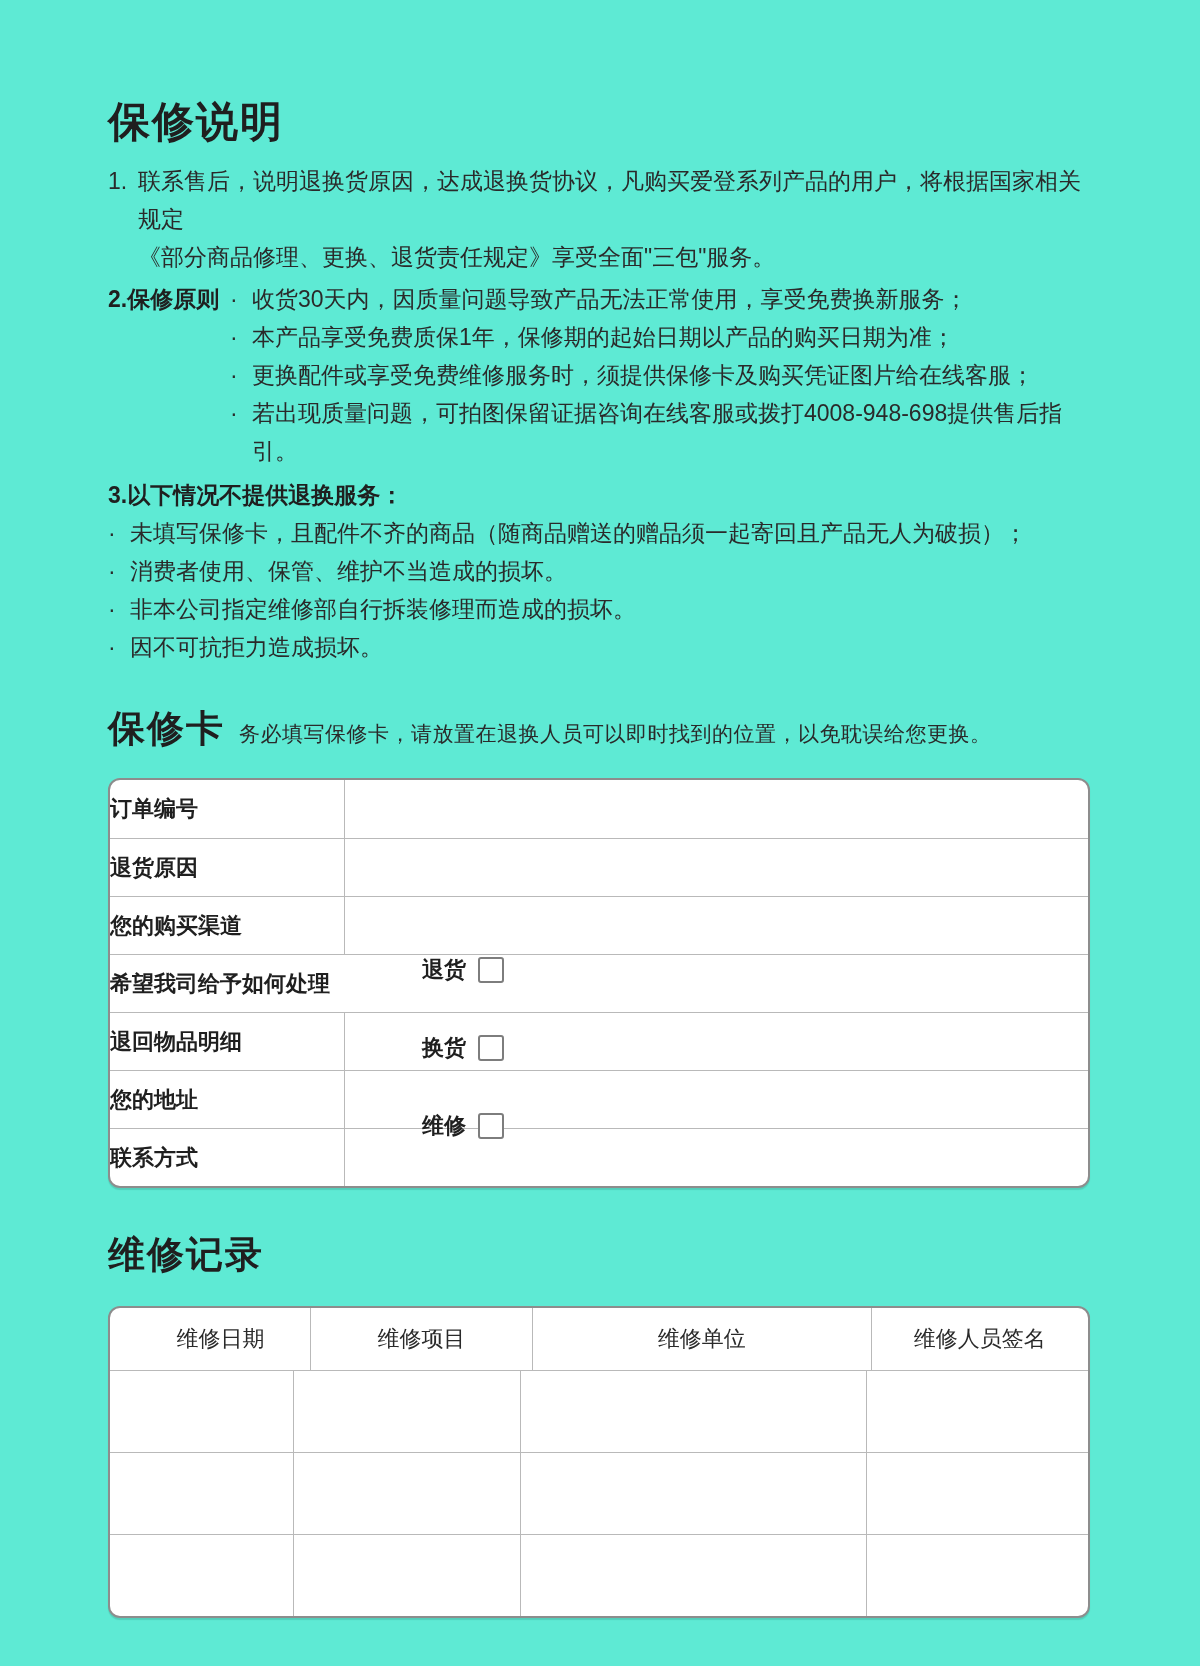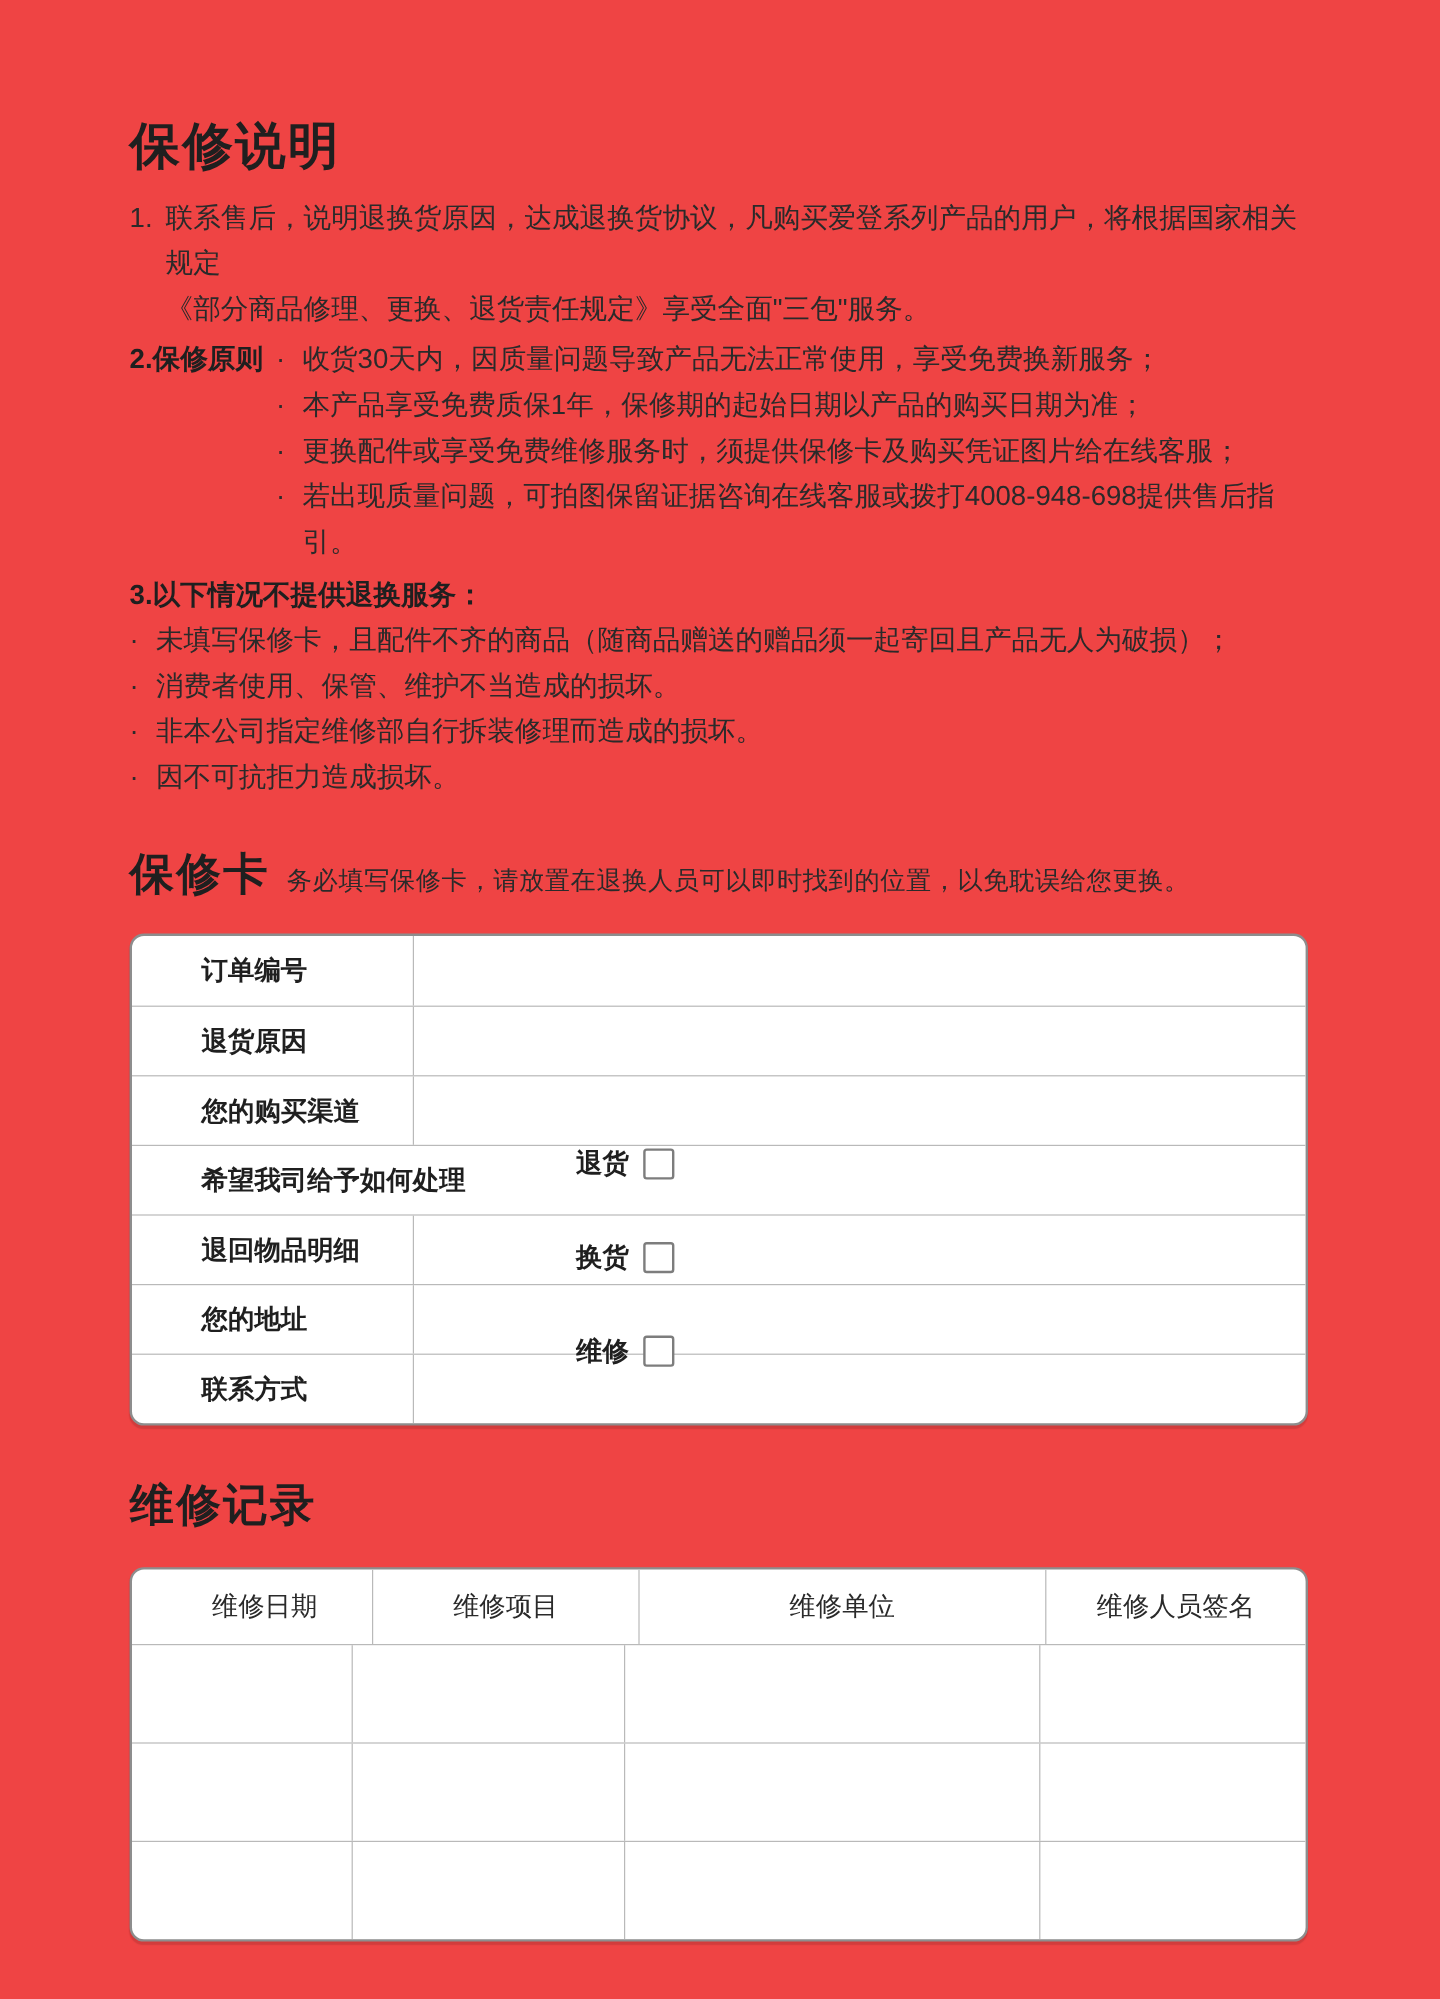--- a/index.html
+++ b/index.html
@@ -4,21 +4,21 @@
 <style>
   * { margin: 0; padding: 0; box-sizing: border-box; }
   html, body { background: #ffffff; }
   body {
     font-family: "Liberation Sans", "DejaVu Sans", sans-serif;
     color: #262626;
   }
   .page {
     width: 1200px;
     height: 1666px;
-    background: #ef4444;
+    background: #5eead4;
     padding: 98px 110px 0 108px;
     position: relative;
     overflow: hidden;
   }
 
   
   .h1 {
     font-size: 42px;
     font-weight: 700;
     letter-spacing: 2px;
@@ -67,21 +67,20 @@
   .card-row {
     display: flex;
     align-items: stretch;
     height: 58px;
     border-top: 1px solid #b9b9b9;
   }
   .card-row:first-child { border-top: none; }
   .card-label {
     width: 235px;
     flex-shrink: 0;
-    padding-left: 58px;
     display: flex;
     align-items: center;
     font-size: 22px;
     font-weight: 600;
     color: #1f1f1f;
     border-right: 1px solid #b9b9b9;
     white-space: nowrap;
   }
   .card-label.no-divider {
     border-right: none;

